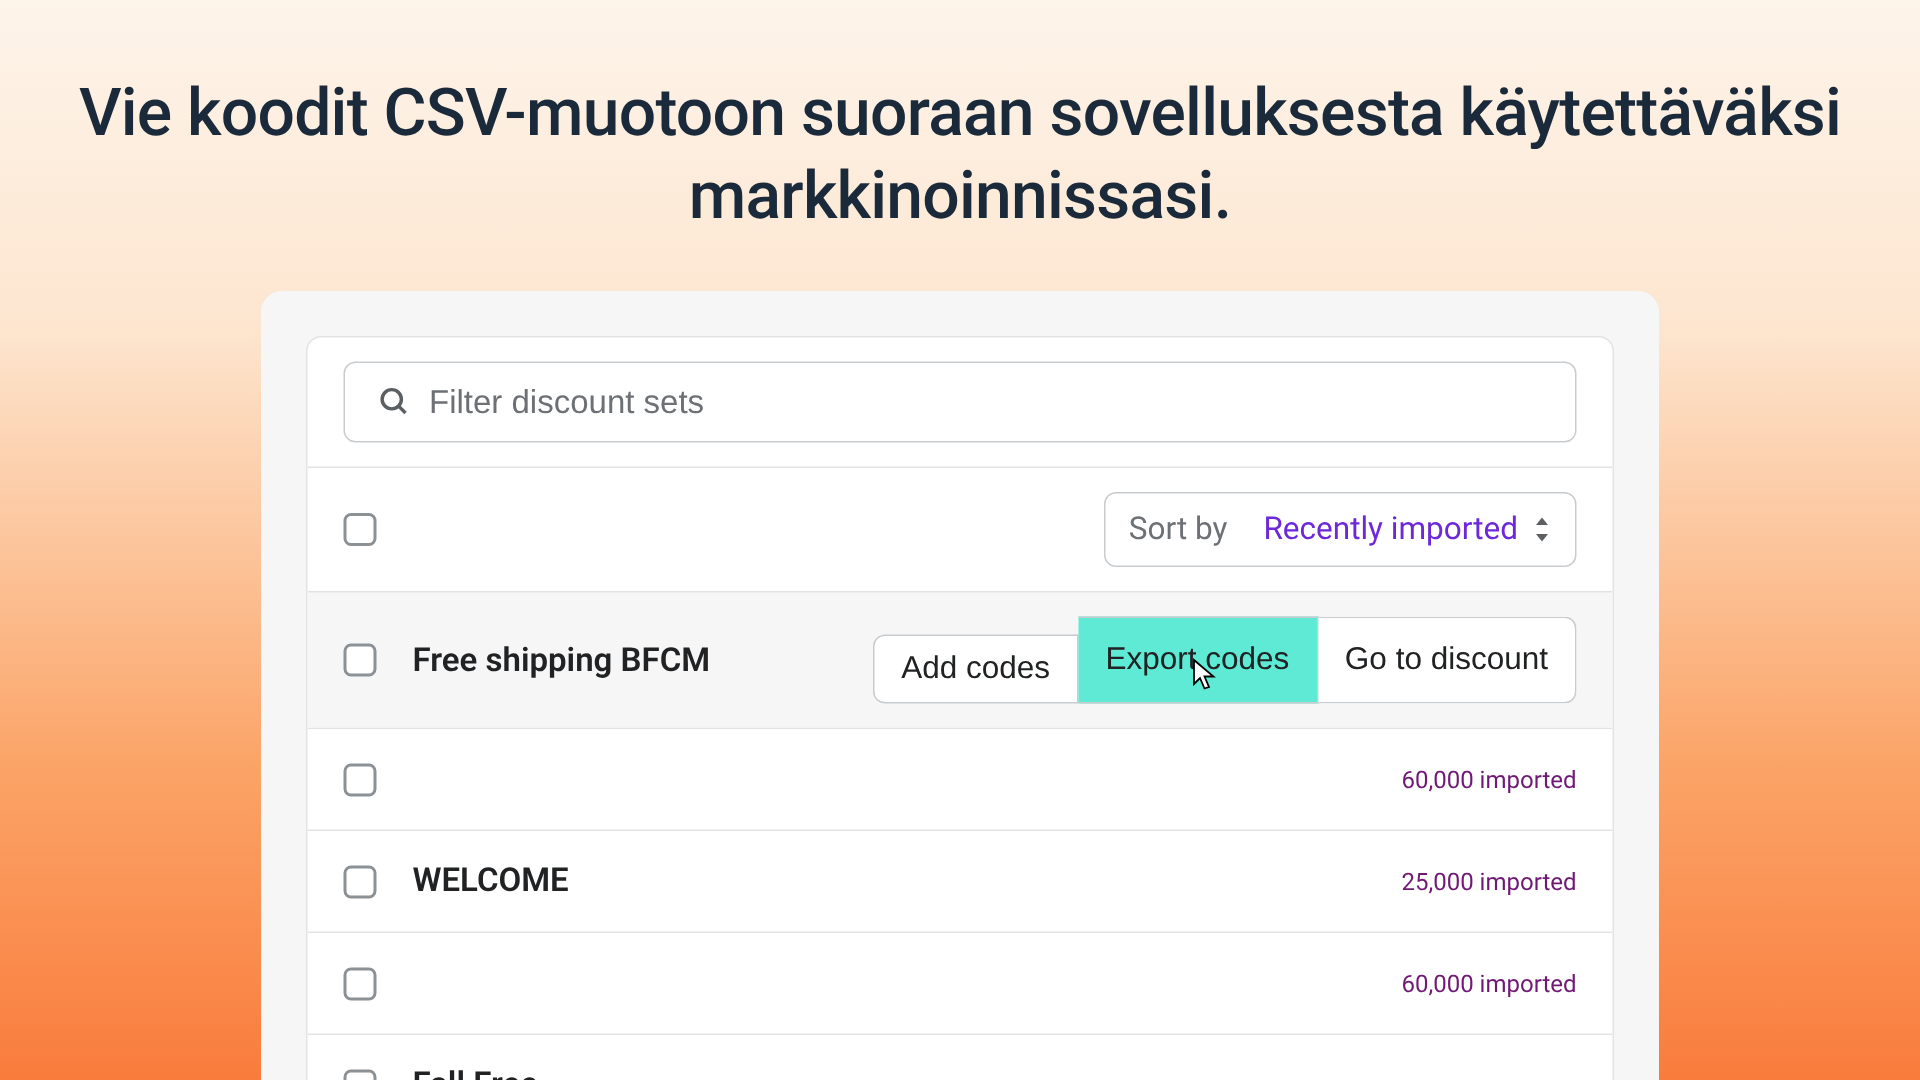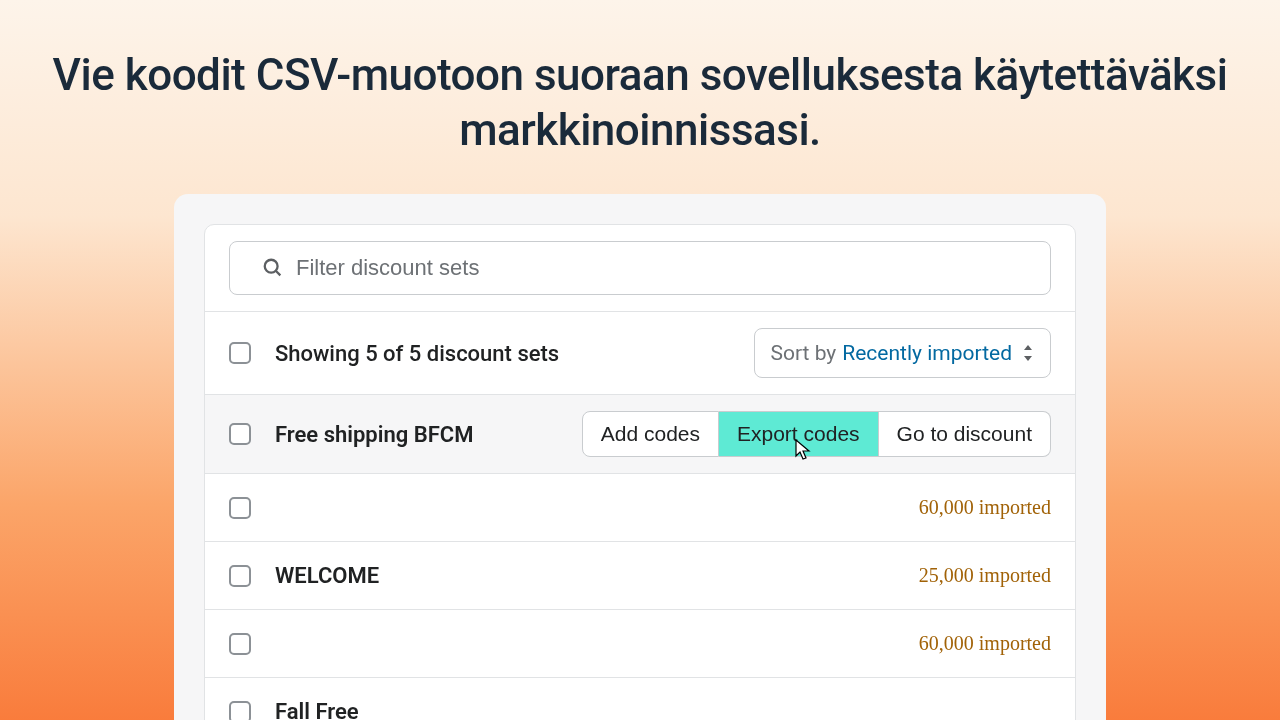--- a/index.html
+++ b/index.html
@@ -31,21 +31,21 @@
 }
 .search-wrap {
   padding: 16px 24px 16px 24px;
 }
 .search {
   display: flex;
   align-items: center;
   border: 1px solid #c9cccf;
   border-radius: 8px;
   height: 54px;
-  padding: 0 32px;
+  padding: 0 22px;
 }
 .search svg { flex: none; }
 .search input {
   border: none;
   outline: none;
   font-size: 22px;
   color: #6d7175;
   margin-left: 12px;
   width: 100%;
   background: transparent;
@@ -72,38 +72,38 @@
 .sort {
   border: 1px solid #c9cccf;
   border-radius: 8px;
   height: 50px;
   display: flex;
   align-items: center;
   padding: 14px 16px;
   font-size: 21px;
   color: #6d7175;
 }
-.sort .strong { color: #0369a1; margin-left: 6px; }
+.sort .strong { color: #6d28d9; margin-left: 24px; }
 .sort svg { margin-left: 10px; }
 .row.active { background: #f6f6f7; }
 .name { font-size: 22px; font-weight: 600; color: #202223; }
-.status { font-size: 20px; color: #a16207; margin-left: auto; font-family: Liberation Serif, serif; }
+.status { font-size: 16px; color: #701a75; margin-left: auto; }
 .btn-group {
   display: flex;
   margin-left: auto;
 }
 .btn {
   background: #fff;
   border: 1px solid #c9cccf;
   font-size: 21px;
   color: #202223;
   padding: 10px 18px;
   cursor: pointer;
 }
-.btn:first-child { border-top-left-radius: 8px; border-bottom-left-radius: 8px; }
+.btn:first-child { border-top-left-radius: 8px; border-bottom-left-radius: 8px; margin-top: 12px; }
 .btn:last-child { border-top-right-radius: 8px; border-bottom-right-radius: 8px; }
 .btn:not(:first-child) { border-left: none; }
 .btn.hovered { background: #5eead4; }
 .cursor {
   position: absolute;
   pointer-events: none;
 }
 .rel { position: relative; }
 </style>
 </head>
@@ -120,21 +120,20 @@
             <circle cx="10" cy="10" r="7"></circle>
             <line x1="20" y1="20" x2="15" y2="15"></line>
           </svg>
         <input type="text" placeholder="Filter discount sets" style="">
       </div>
     </div>
 
     <div class="row header-row">
       <div class="left">
         <div class="checkbox"></div>
-        <div class="summary">Showing 5 of 5 discount sets</div>
       </div>
       <div class="sort">
         <span>Sort by</span>
         <span class="strong">Recently imported</span>
         <svg width="12" height="16" viewBox="0 0 12 16" fill="#5c5f62">
             <path d="M6 0 L10 5 H2 Z"></path>
             <path d="M6 16 L10 11 H2 Z"></path>
           </svg>
       </div>
     </div>

